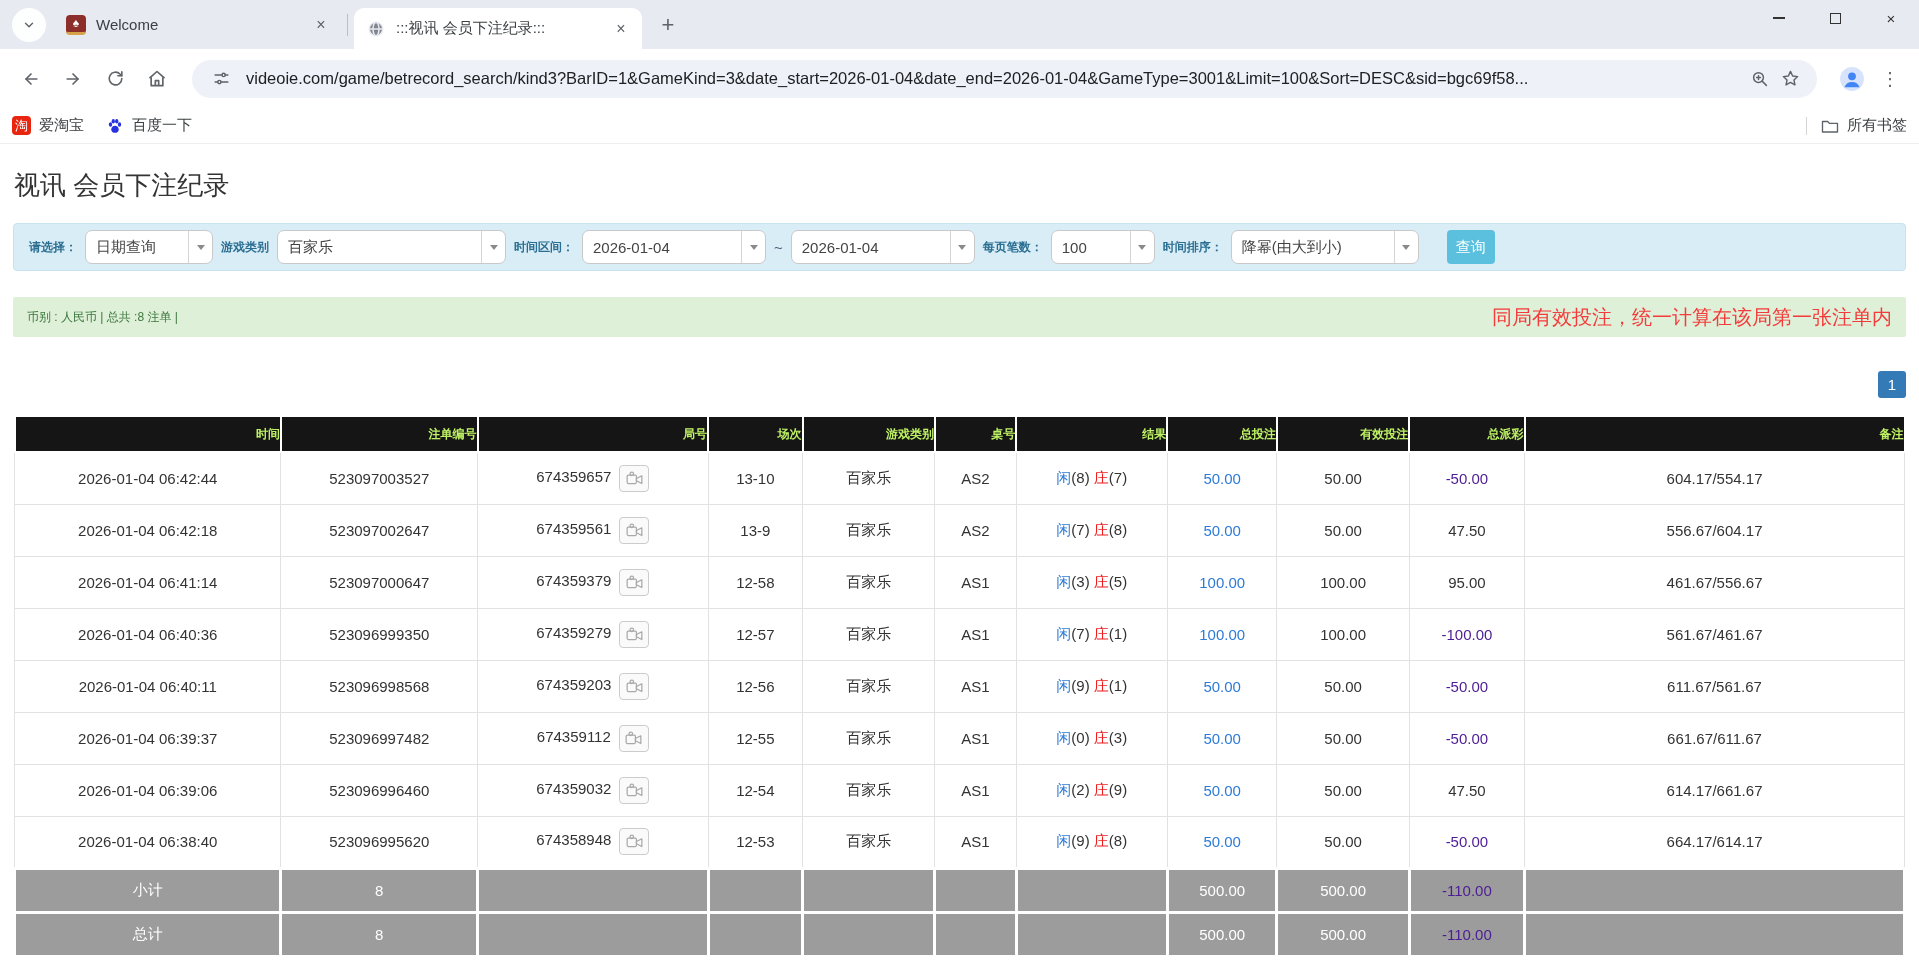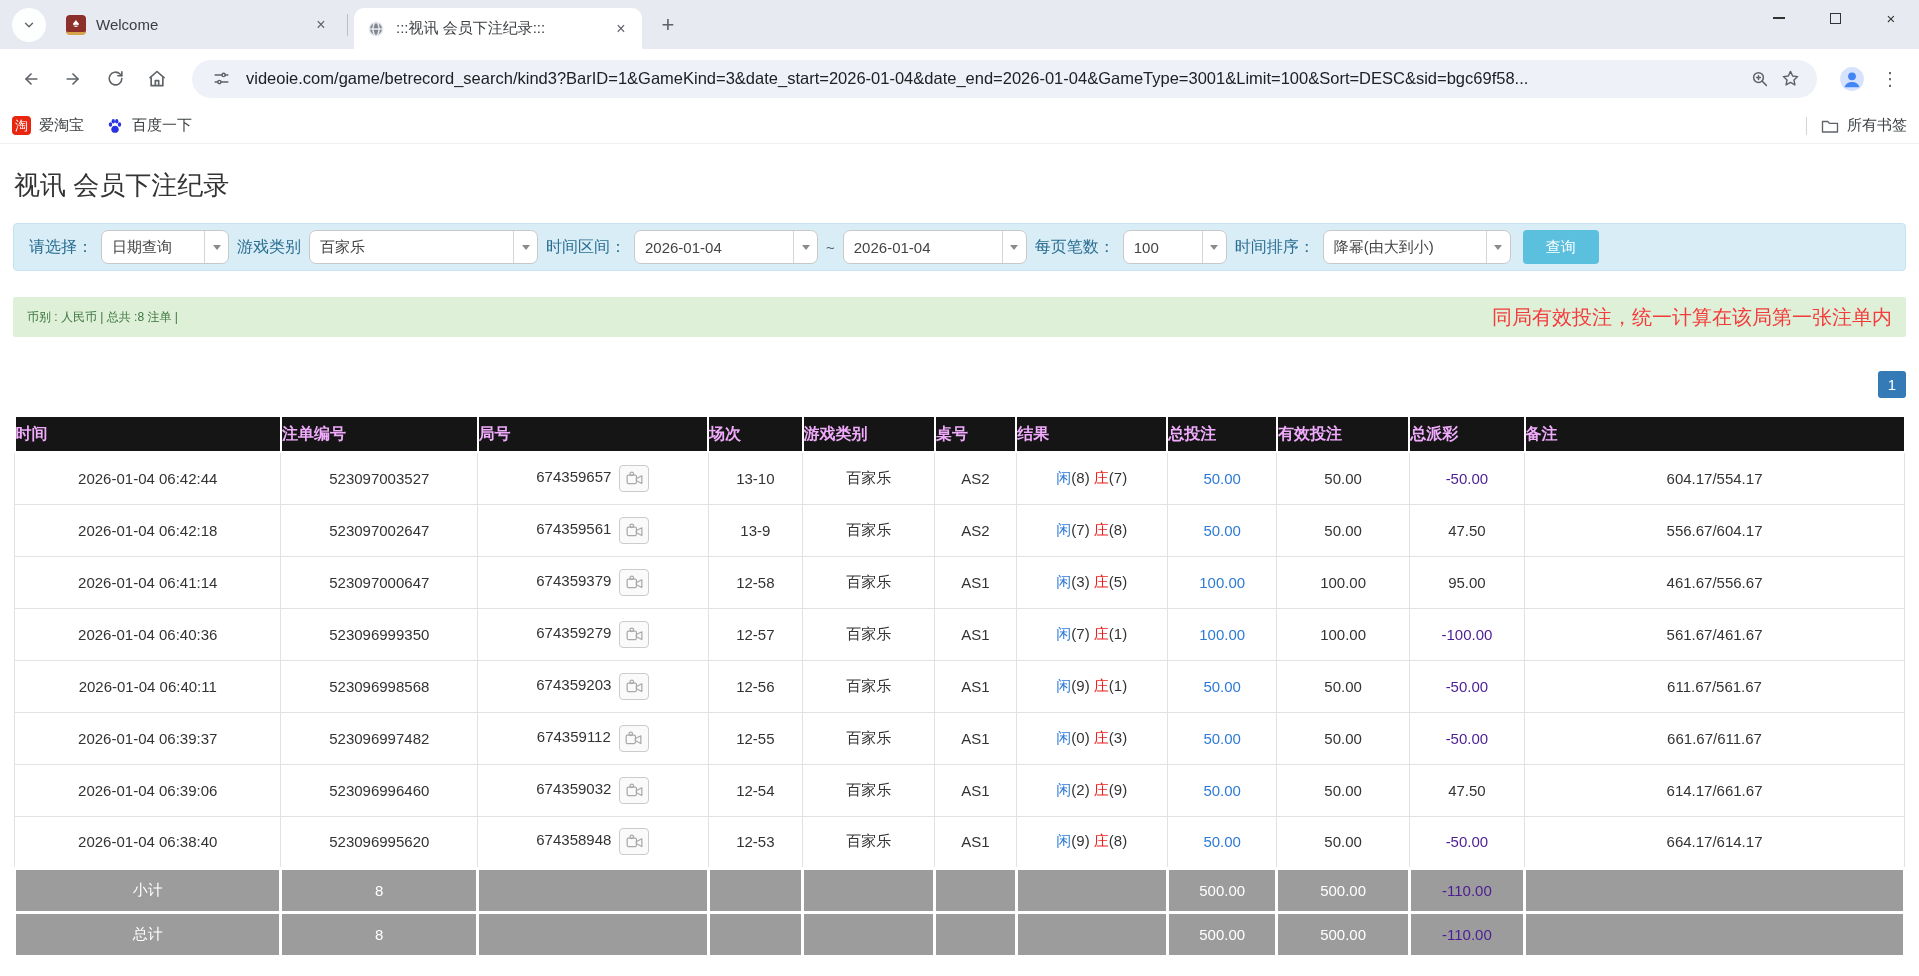--- a/index.html
+++ b/index.html
@@ -48,42 +48,42 @@
   .bm-divider { width:1px; height:18px; background:#d4d4d4; margin-right:14px; }
   .bm-all { display:flex; align-items:center; font-size:15px; color:#3c4043; }
   .bm-all svg { margin-right:8px; }
 
   
   .page { padding:0 13px; }
   .page-title { font-size:26px; font-weight:400; color:#333; margin:24px 1px 20px; }
 
   .filter-panel { background:#d9edf7; border:1px solid #c7e2f0; border-radius:4px;
     height:48px; display:flex; align-items:center; padding:0 15px; gap:8px; }
-  .f-label { font-size:16px; font-weight:normal; color:#2a6e91; white-space:nowrap; }
+  .f-label { font-size:12px; font-weight:bold; color:#2a6e91; white-space:nowrap; }
   .f-select { background:#fff; border:1px solid #c9c9c9; height:34px; display:flex; align-items:stretch; border-radius:7px; }
   .f-select .val { display:flex; align-items:center; padding:0 10px; font-size:15px; color:#444; flex:1; white-space:nowrap; overflow:hidden; }
   .f-select .arr { width:24px; border-left:1px solid #d5d5d5; display:flex; align-items:center; justify-content:center; }
   .f-select .arr i { width:0; height:0; border-left:4px solid transparent; border-right:4px solid transparent;
     border-top:5px solid #8a8a8a; }
   .tilde { color:#557; font-size:15px; }
   .search-btn { background:#5bc0de; color:#fff; border:none; border-radius:4px; height:34px;
-    padding:0 23px; font-size:15px; margin-left:4px; }
+    padding:0 9px; font-size:15px; margin-left:20px; }
 
   .summary-bar { background:#dff0d8; margin-top:26px; height:40px; display:flex; align-items:center;
     padding:0 14px; border-radius:2px; }
   .summary-left { color:#3c763d; font-size:12px; }
   .summary-right { margin-left:auto; color:#f43b3b; font-size:20px; }
 
   .pager-row { display:flex; justify-content:flex-end; margin-top:34px; }
   .page-btn { min-width:28px; height:27px; background:#337ab7; color:#fff; font-size:15px;
     display:flex; align-items:center; justify-content:center; border-radius:3px; }
 
   table.bets { width:100%; border-collapse:collapse; margin-top:17px; table-layout:fixed; }
-  .bets th { background:#151515; color:#f0abfc; font-size:16px; font-weight:bold; height:36px;
-    border:2px solid #fff; text-align:left; }
+  .bets th { background:#151515; color:#bef264; font-size:12px; font-weight:bold; height:36px;
+    border:2px solid #fff; text-align:right; }
   .bets td { height:52px; border:1px solid #e2e2e2; text-align:center; font-size:15px; color:#333;
     white-space:nowrap; overflow:hidden; }
   .bets tr.foot td { background:#9c9c9c; color:#fff; border:3px solid #fff; height:44px; }
   .val-blue { color:#2e7bd6; }
   .val-neg { color:#4c1d95; }
   .res-p { color:#2e7bd6; }
   .res-b { color:#ee1c1c; }
   .res-n { color:#333; }
   .video-btn { margin-left:8px; background:#fafafa; border:1px solid #ccc; border-radius:4px;
     width:30px; height:27px; vertical-align:middle; display:inline-flex; align-items:center; justify-content:center; }

